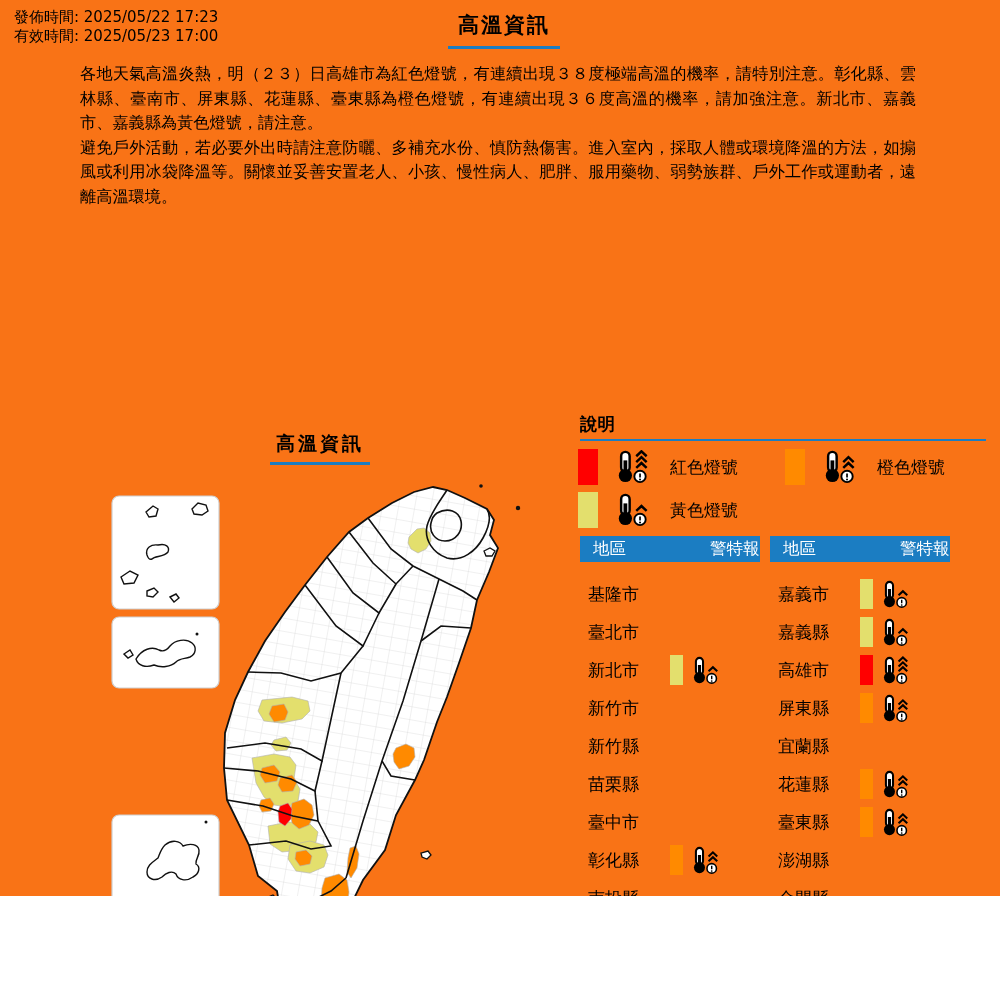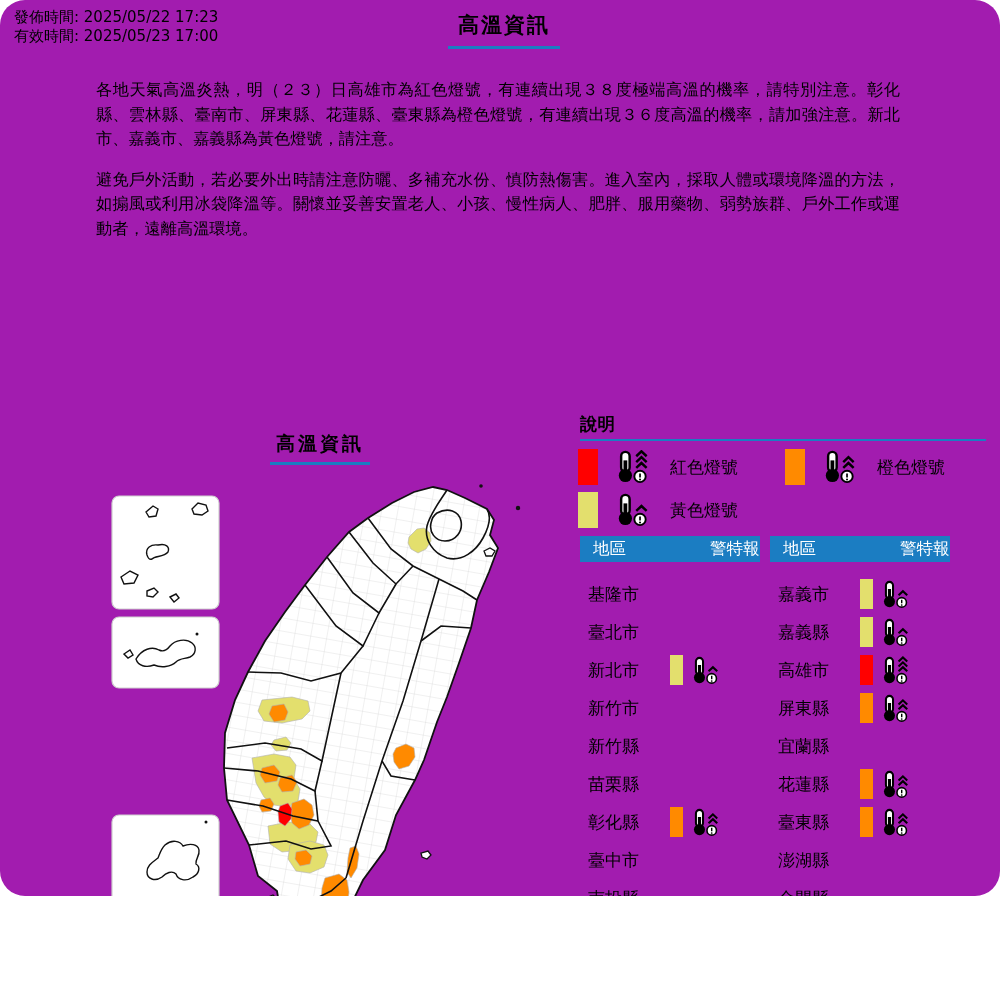--- a/index.html
+++ b/index.html
@@ -1,27 +1,27 @@
 <!DOCTYPE html>
 <html><head>
 <meta charset="utf-8">
 <style>
   * { margin:0; padding:0; box-sizing:border-box; }
   html,body { background:#ffffff; }
   body { font-family:"DejaVu Sans","Liberation Sans",sans-serif; color:#000; }
-  #page { position:relative; width:1000px; height:896px; background:#a21caf; overflow:hidden;border-radius:25px; }
+  #page { position:relative; width:1000px; height:896px; background:#f97316; overflow:hidden; }
 
   .times { position:absolute; left:14px; top:8px; font-size:15px; line-height:19px; }
 
   .page-title { position:absolute; left:448px; top:11px; font-size:21px; font-weight:600;
     letter-spacing:2px; padding:0 10px 7px 10px; border-bottom:3px solid #1b7dc2; }
 
   .advisory { position:absolute; left:80px; top:62px; width:836px; font-size:16.2px;
     line-height:24.6px; text-align:justify; }
-  .advisory p { margin:16px; }
+  .advisory p { margin:0; }
 
   .map-title { position:absolute; left:270px; top:431px; font-size:19px; font-weight:600;
     letter-spacing:3px; padding:0 6px 5px 6px; border-bottom:3px solid #1b7dc2; }
 
   #map-svg { position:absolute; left:100px; top:470px; }
   #logo-svg { position:absolute; left:30px; top:931px; }
 
   .legend-title { position:absolute; left:580px; top:412px; font-size:17.5px; font-weight:600; }
   .legend-rule { position:absolute; left:580px; top:439px; width:406px; height:0;
     border-top:2.5px solid #1b7dc2; }
@@ -262,40 +262,40 @@
         </div>
         <div class="trow">
           <span class="region">新竹縣</span>
           <span class="warncell"></span>
         </div>
         <div class="trow">
           <span class="region">苗栗縣</span>
           <span class="warncell"></span>
         </div>
         <div class="trow">
+          <span class="region">臺中市</span>
+          <span class="warncell"></span>
+        </div>
+        <div class="trow">
           <span class="region">彰化縣</span>
           <span class="warncell">
             <span class="swatch" style="background: rgb(255, 138, 0);"></span>
             <span class="thermo">
               <svg width="30" height="29" viewBox="0 0 38 36" xmlns="http://www.w3.org/2000/svg">
     <rect x="7.5" y="2" width="9" height="21" rx="4.5" fill="#fff" stroke="#000" stroke-width="2.6"></rect>
     <line x1="12" y1="11" x2="12" y2="24" stroke="#000" stroke-width="4"></line>
     <circle cx="12" cy="27" r="7" fill="#000"></circle>
     <path d="M23.5,19 L29,13.8 L34.5,19" fill="none" stroke="#000" stroke-width="2.6"></path>
                 <path d="M23.5,12.8 L29,7.6000000000000005 L34.5,12.8" fill="none" stroke="#000" stroke-width="2.6"></path>
     <circle cx="27.5" cy="28" r="6" fill="#fff" stroke="#000" stroke-width="2"></circle>
     <line x1="27.5" y1="24.8" x2="27.5" y2="29.2" stroke="#000" stroke-width="1.8"></line>
     <circle cx="27.5" cy="31.3" r="1.1" fill="#000"></circle>
   </svg>
             </span>
           </span>
-        </div>
-        <div class="trow">
-          <span class="region">臺中市</span>
-          <span class="warncell"></span>
         </div>
         <div class="trow">
           <span class="region">南投縣</span>
           <span class="warncell"></span>
         </div>
         <div class="trow">
           <span class="region">雲林縣</span>
           <span class="warncell">
             <span class="swatch" style="background: rgb(255, 138, 0);"></span>
             <span class="thermo">

